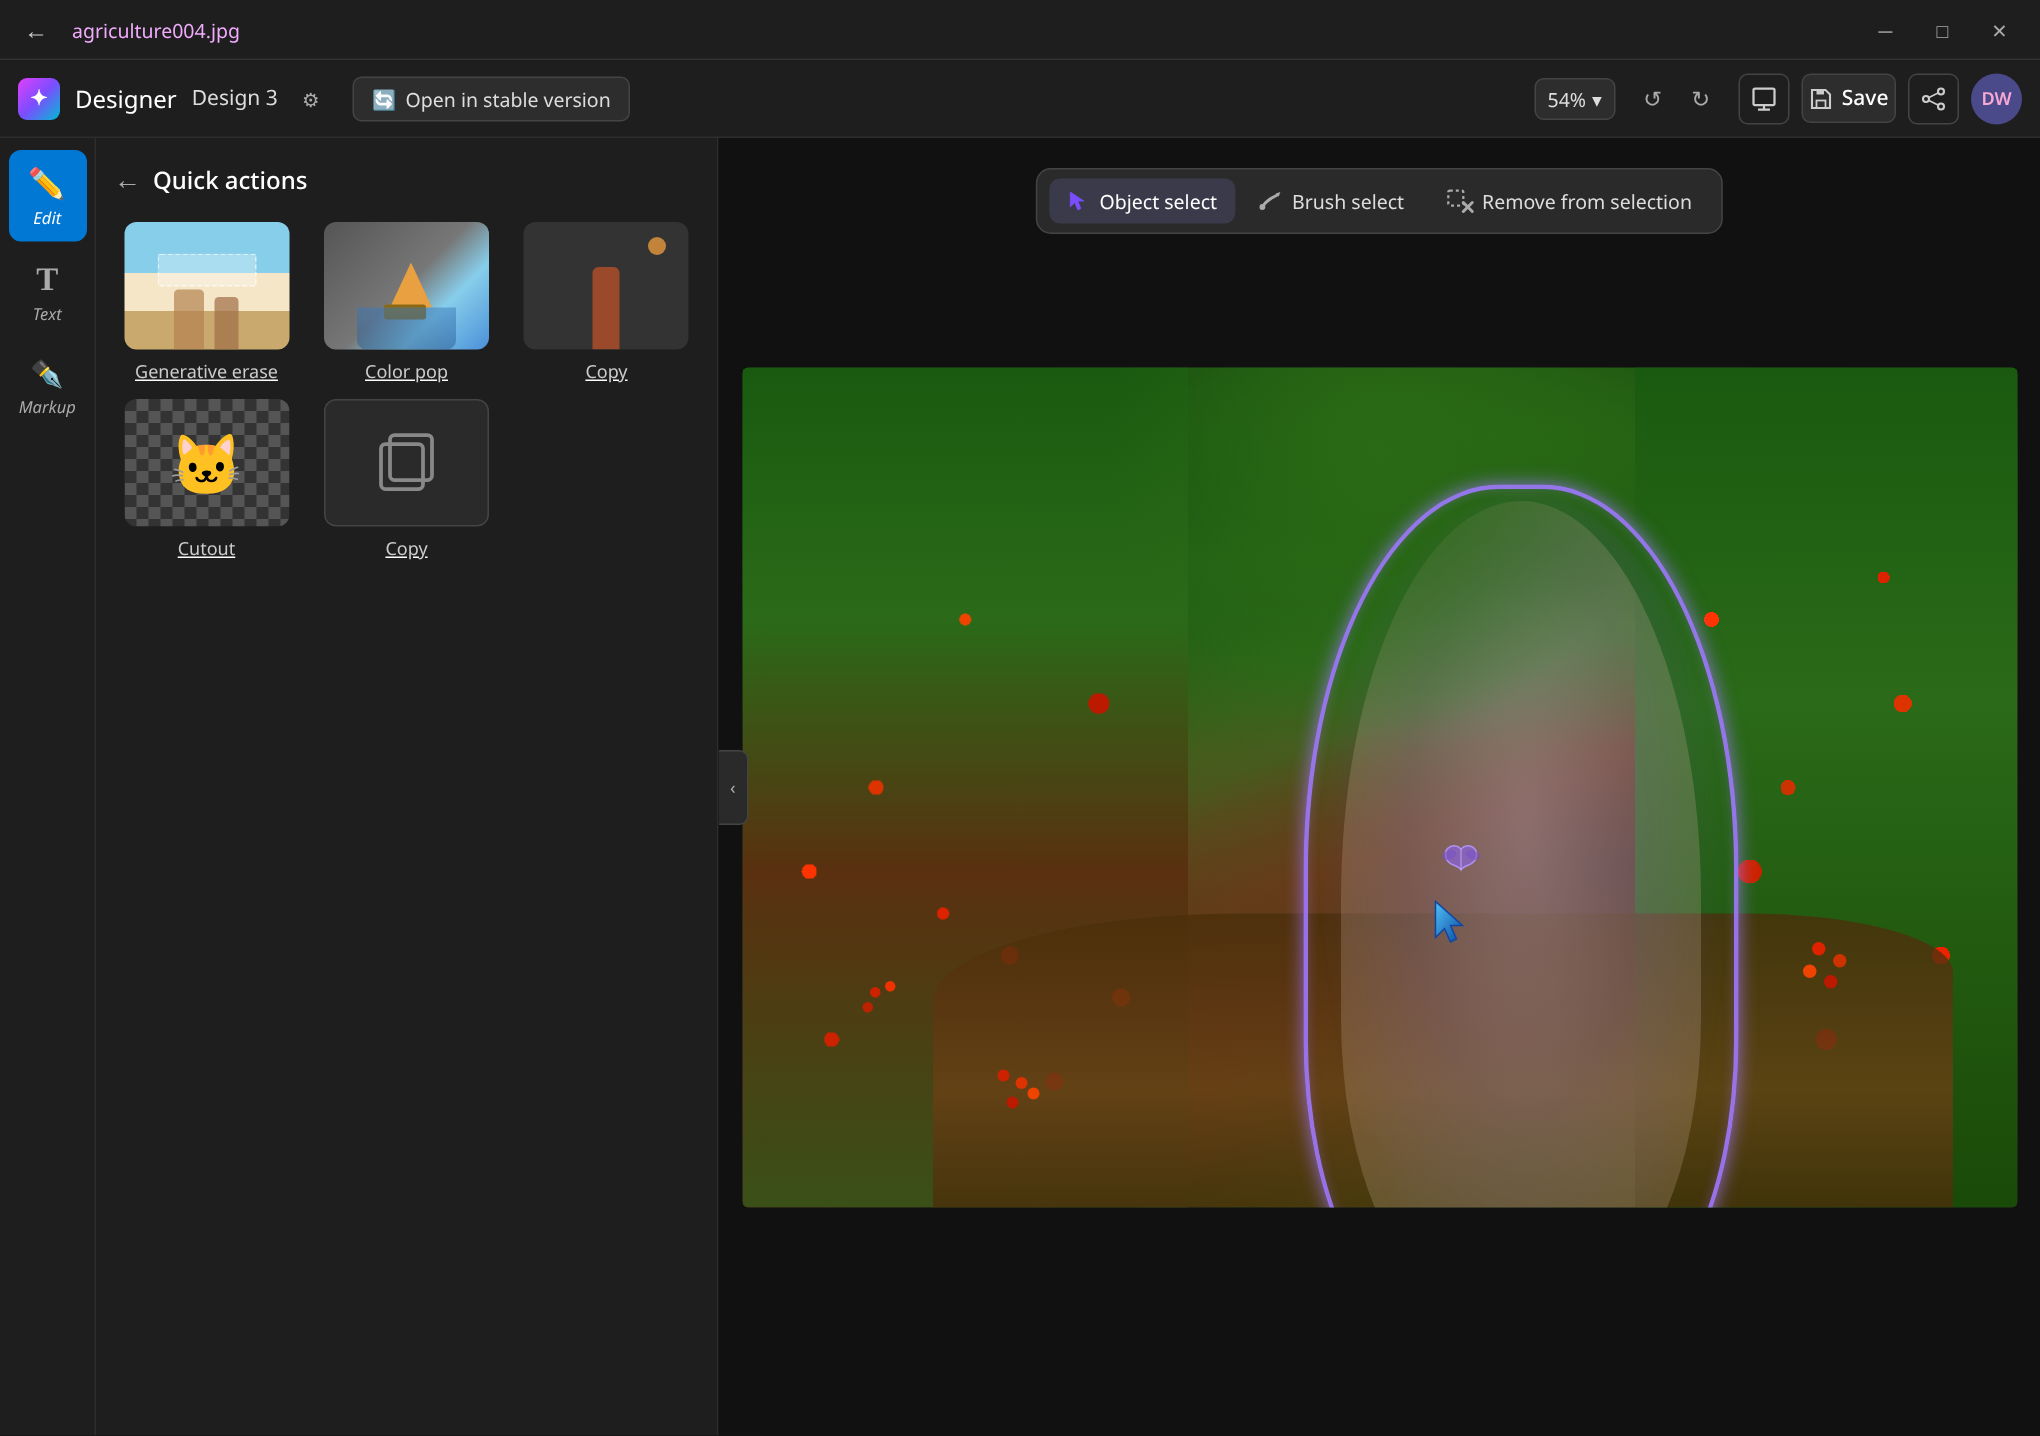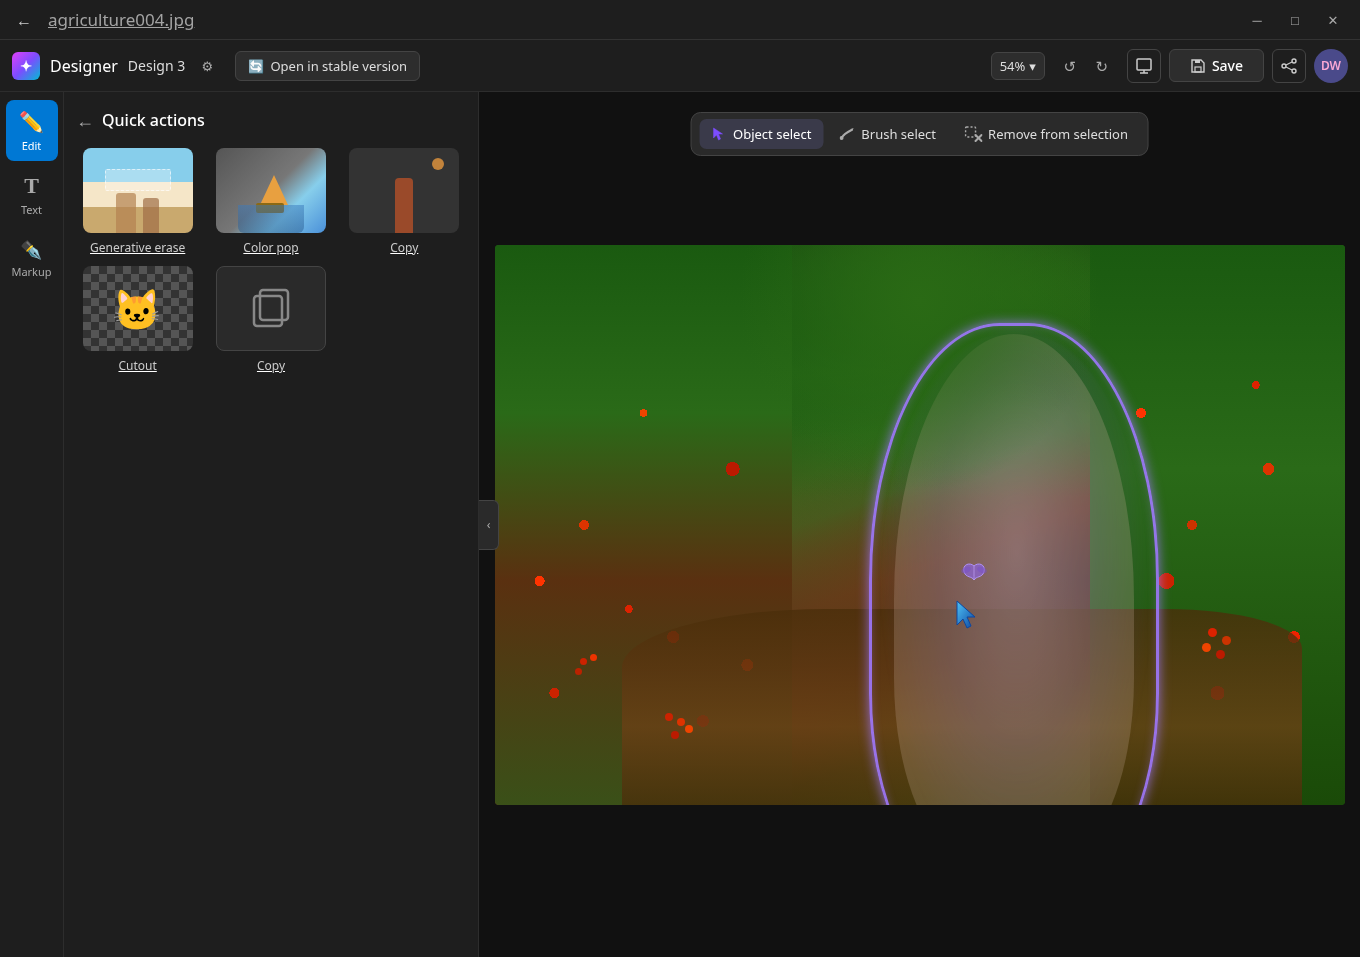--- a/index.html
+++ b/index.html
@@ -24,24 +24,23 @@
       border-bottom: 1px solid #333;
     }
     .title-bar-back {
       width: 24px; height: 24px;
       display: flex; align-items: center; justify-content: center;
       cursor: pointer;
       color: #ccc;
       font-size: 16px;
     }
     .title-bar-filename {
-      font-size: 17px;
-      color: #a3a3a3;
+      font-size: 13px;
+      color: #f0abfc;
       flex: 1;
-      text-decoration: underline;
     }
     .title-bar-controls {
       display: flex; gap: 8px;
     }
     .title-bar-btn {
       width: 30px; height: 24px;
       display: flex; align-items: center; justify-content: center;
       cursor: pointer;
       color: #aaa;
       font-size: 13px;
@@ -121,21 +120,21 @@
       width: 34px; height: 34px;
       display: flex; align-items: center; justify-content: center;
       border: 1px solid #444;
       border-radius: 6px;
       cursor: pointer;
       color: #ddd;
       font-size: 16px;
     }
     .save-btn {
       display: flex; align-items: center; gap: 6px;
-      padding: 6px 20px;
+      padding: 6px 4px;
       background: #2d2d2d;
       border: 1px solid #444;
       border-radius: 6px;
       font-size: 14px;
       font-weight: 500;
       color: #fff;
       cursor: pointer;
     }
     .share-btn {
       width: 34px; height: 34px;
@@ -184,20 +183,21 @@
       border-radius: 8px;
       cursor: pointer;
       color: #aaa;
     }
     .icon-bar-item.active {
       background: #0078d4;
       color: #fff;
     }
     .icon-bar-item .icon-label {
       font-size: 11px;
+      font-style: italic;
     }
     .icon-symbol {
       font-size: 20px;
     }
 
     
     .sidebar {
       width: 415px;
       background: #1e1e1e;
       border-right: 1px solid #2d2d2d;

